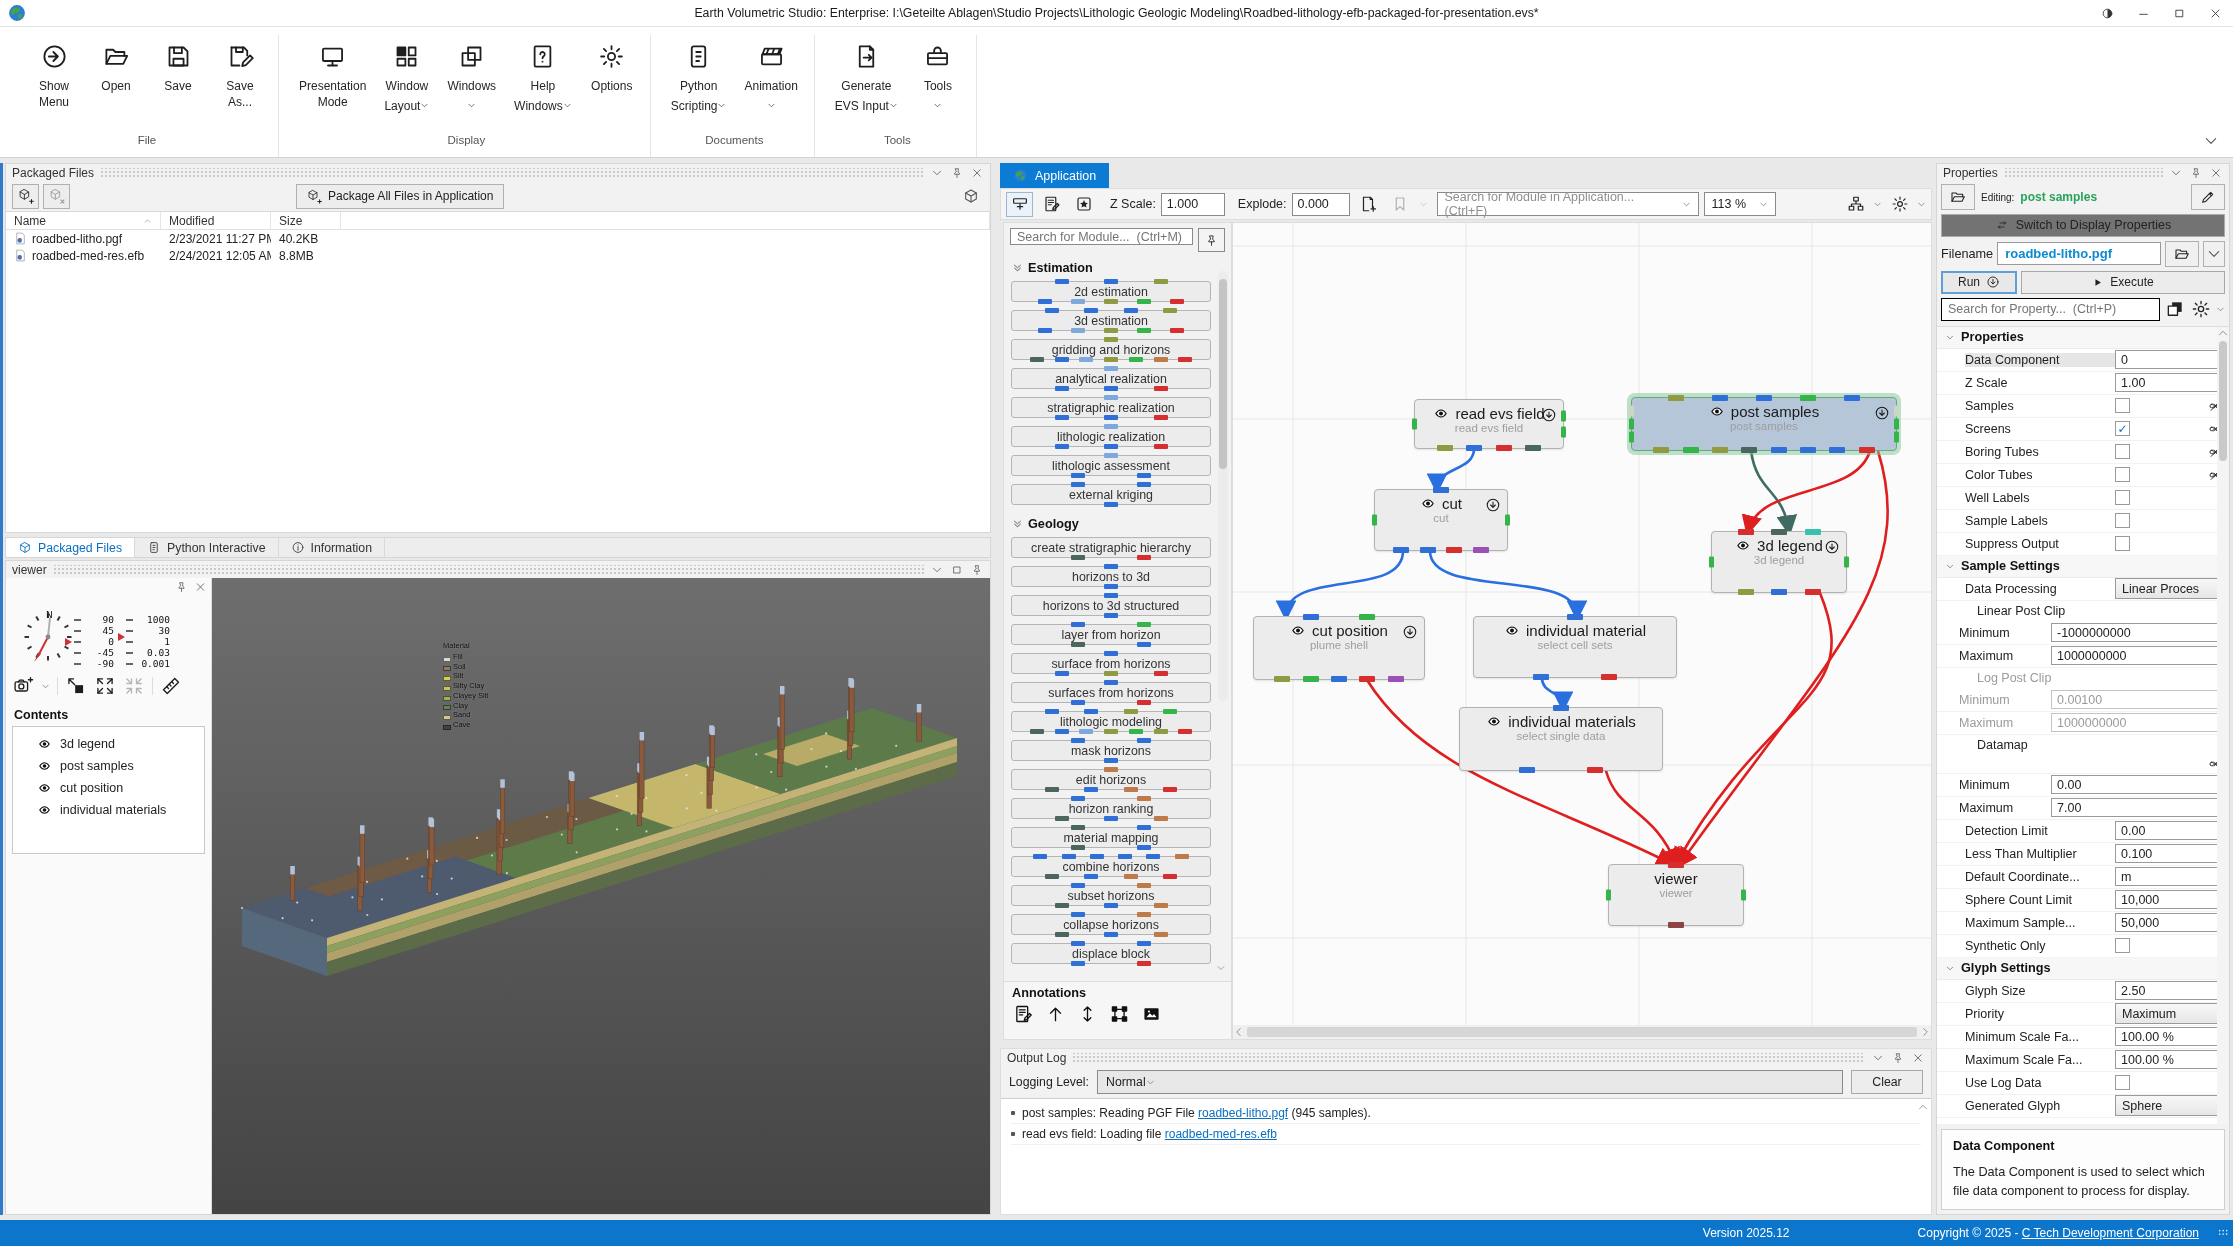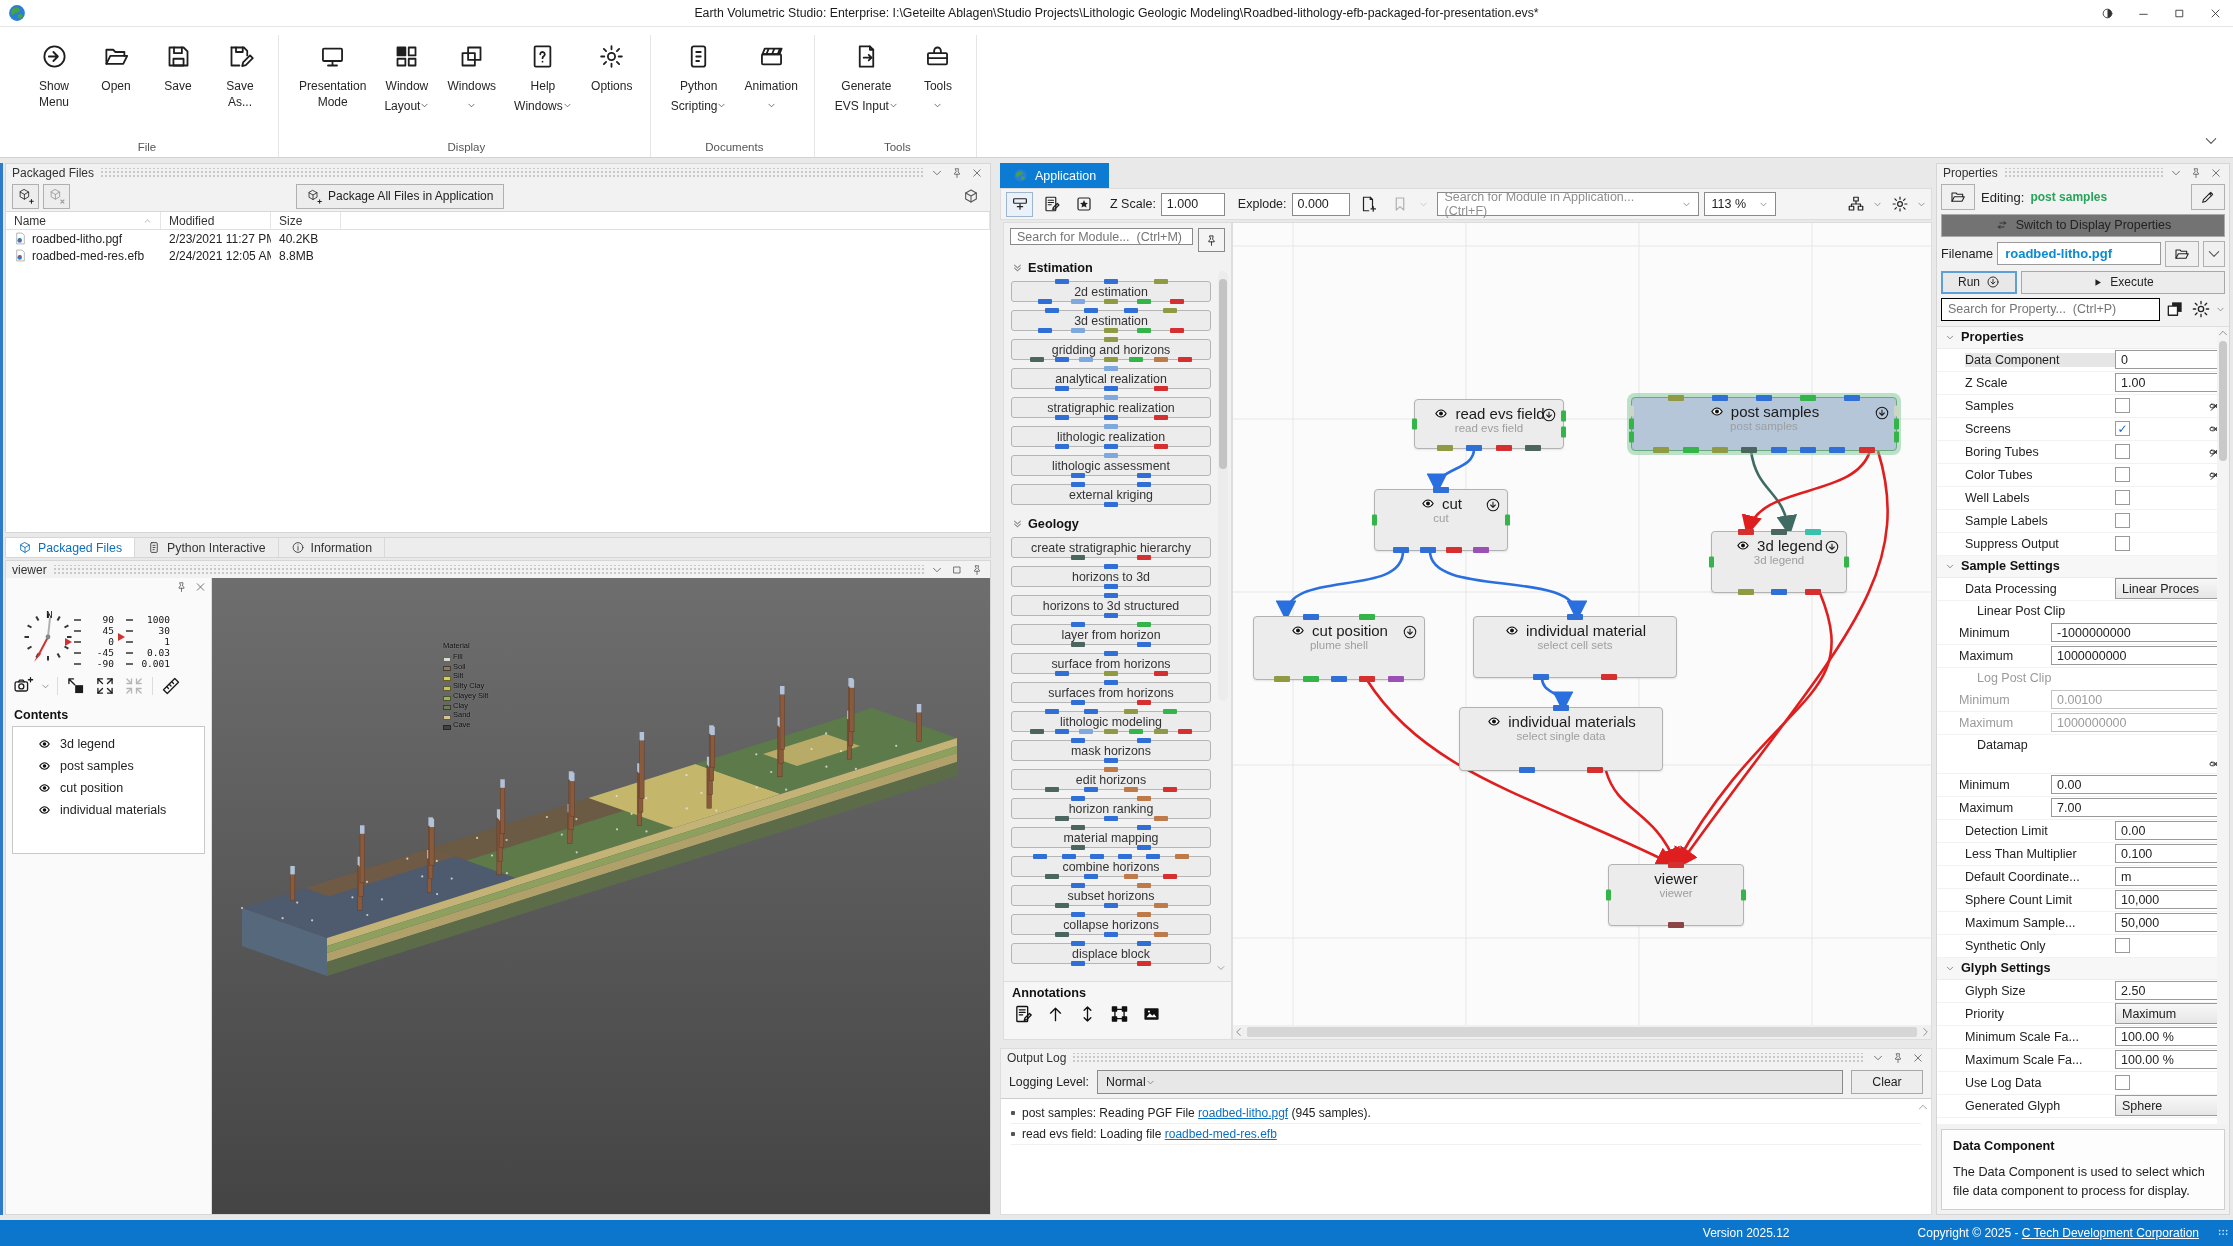--- a/index.html
+++ b/index.html
@@ -22,21 +22,21 @@
 
 
 #ribbon{position:absolute;left:0;top:27px;width:2233px;height:131px;background:#fff;
  border-bottom:1px solid #d2d2d2;display:flex;padding:8px 0 0 16px}
 .rgroup{display:flex;flex-direction:column;padding:0 8px;border-right:1px solid #e5e5e5;margin-right:4px}
 .ritems{display:flex;flex:1;gap:2px}
 .ritem{min-width:60px;padding:2px 8px;display:flex;flex-direction:column;align-items:center}
 .ritem .ic{width:27px;height:27px;margin:6px 0 9px;color:#1e1e1e}
 .rlabel{font-size:12px;line-height:1.3;text-align:center;color:#262626}
 .rchev{display:inline-flex;width:9px;height:9px;margin-left:3px;color:#444;vertical-align:middle}
-.rcap{text-align:center;color:#555;font-size:11.5px;padding:8px 0 4px}
+.rcap{text-align:center;color:#555;font-size:11.5px;padding:8px 0 11px}
 #ribcol{position:absolute;right:12px;top:133px;width:20px;height:16px;color:#555}
 
 
 .panel{position:absolute;background:#f2f2f2;border:1px solid #d6d6d6}
 .phead{height:17px;display:flex;align-items:center;gap:6px;padding:0 6px;font-size:12px;color:#333;flex:none}
 .pdots{flex:1;height:9px;background-image:radial-gradient(#c9c9c9 0.9px,transparent 0.9px);
  background-size:4px 4px;background-position:0 2px}
 .hic{width:14px;height:12px;color:#555}
 #leftedge{position:absolute;left:0;top:163px;width:3px;height:1052px;background:#2e7bcc}
 
@@ -161,21 +161,21 @@
 .logbul{width:4px;height:4px;background:#555;border-radius:1px;flex:none}
 .loglink{color:#0b6fc2;text-decoration:underline}
 #logscroll{position:absolute;right:2px;top:2px;width:12px;height:12px;color:#888}
 
 
 #props{left:1936px;top:163px;width:294px;height:1052px;display:flex;flex-direction:column}
 #prow-edit{display:flex;align-items:center;gap:6px;padding:3px 4px}
 .pbtn{height:26px;min-width:34px;border:1px solid #b0b0b0;background:#f0f0f0;display:flex;
  align-items:center;justify-content:center;color:#222}
 .pbtn .ic,.pbtn svg{width:16px;height:16px}
-#editlbl{font-size:13px}
+#editlbl{font-size:10px}
 #editval{color:#27a35c;font-weight:bold}
 #pswitch{height:23px;margin:1px 4px;border:1px solid #aaa;background:#737373;display:flex;
  align-items:center;justify-content:center;gap:7px;font-size:12.5px;color:#222}
 #pswitch .ic{width:14px;height:12px}
 #pfile{display:flex;align-items:center;gap:4px;padding:3px 4px;font-size:12.7px}
 #pfnval{flex:1;height:23px;border:1px solid #9a9a9a;background:#fff;color:#0b8ad4;font-weight:bold;
  display:flex;align-items:center;padding:0 7px;font-size:13px}
 #prun{display:flex;gap:4px;padding:1px 4px}
 #runbtn{width:76px;height:23px;border:2px solid #5f9fd6;background:#e8e8e8;display:flex;
  align-items:center;justify-content:center;gap:6px;color:#222}

